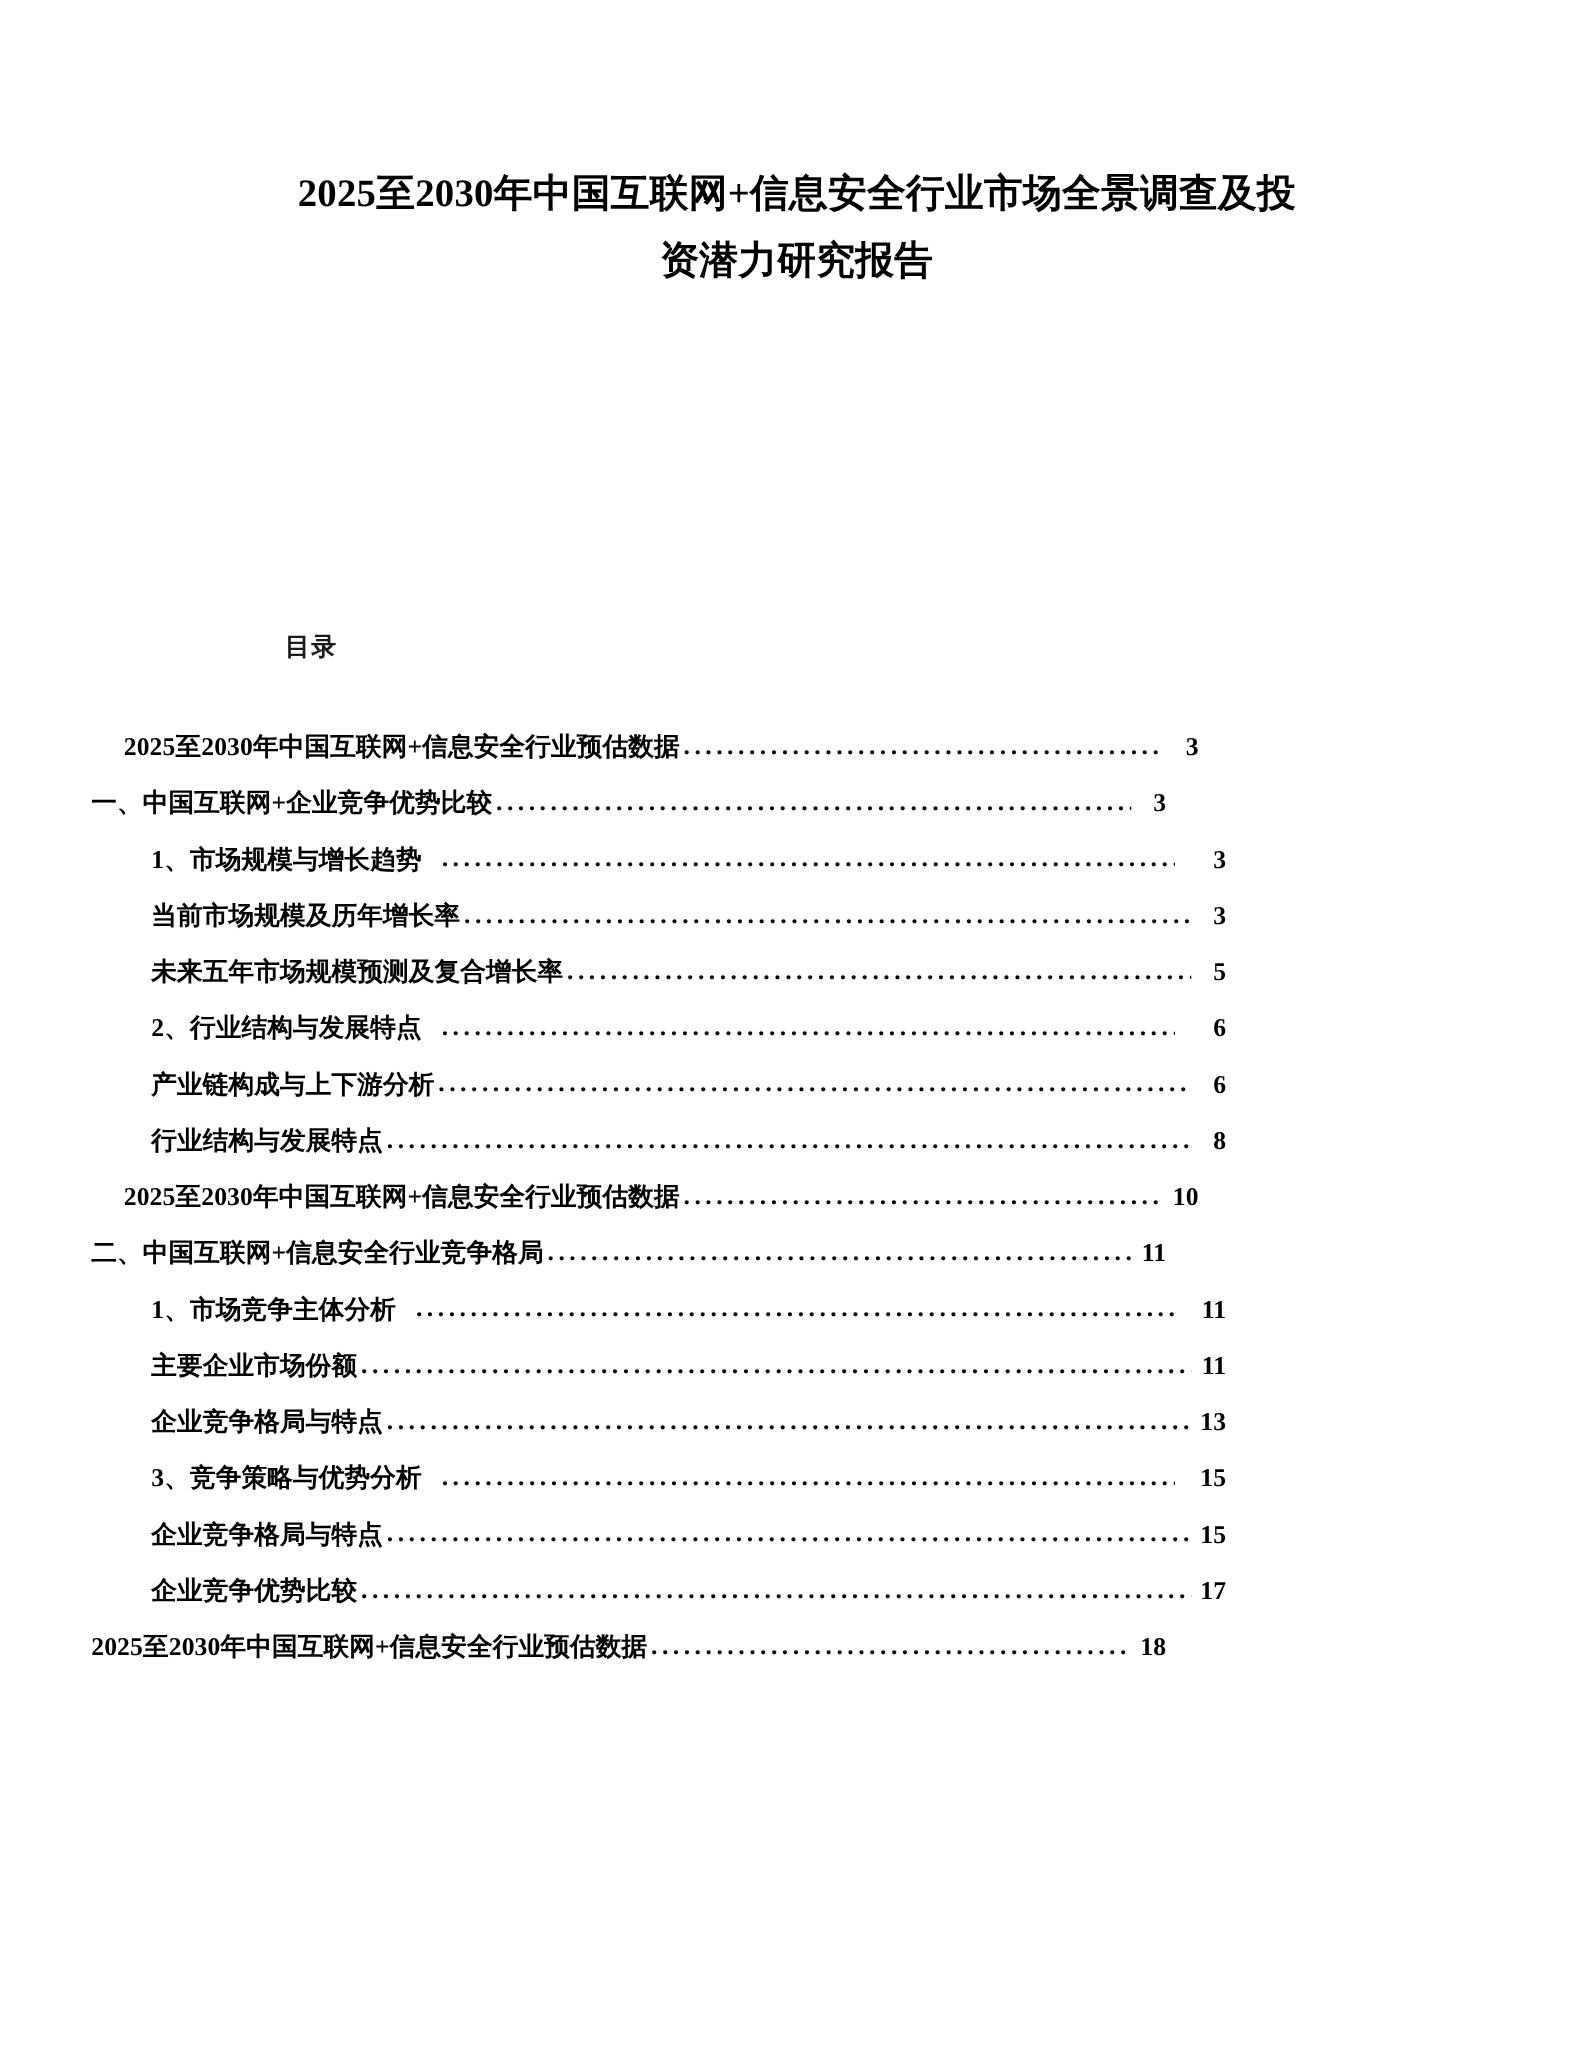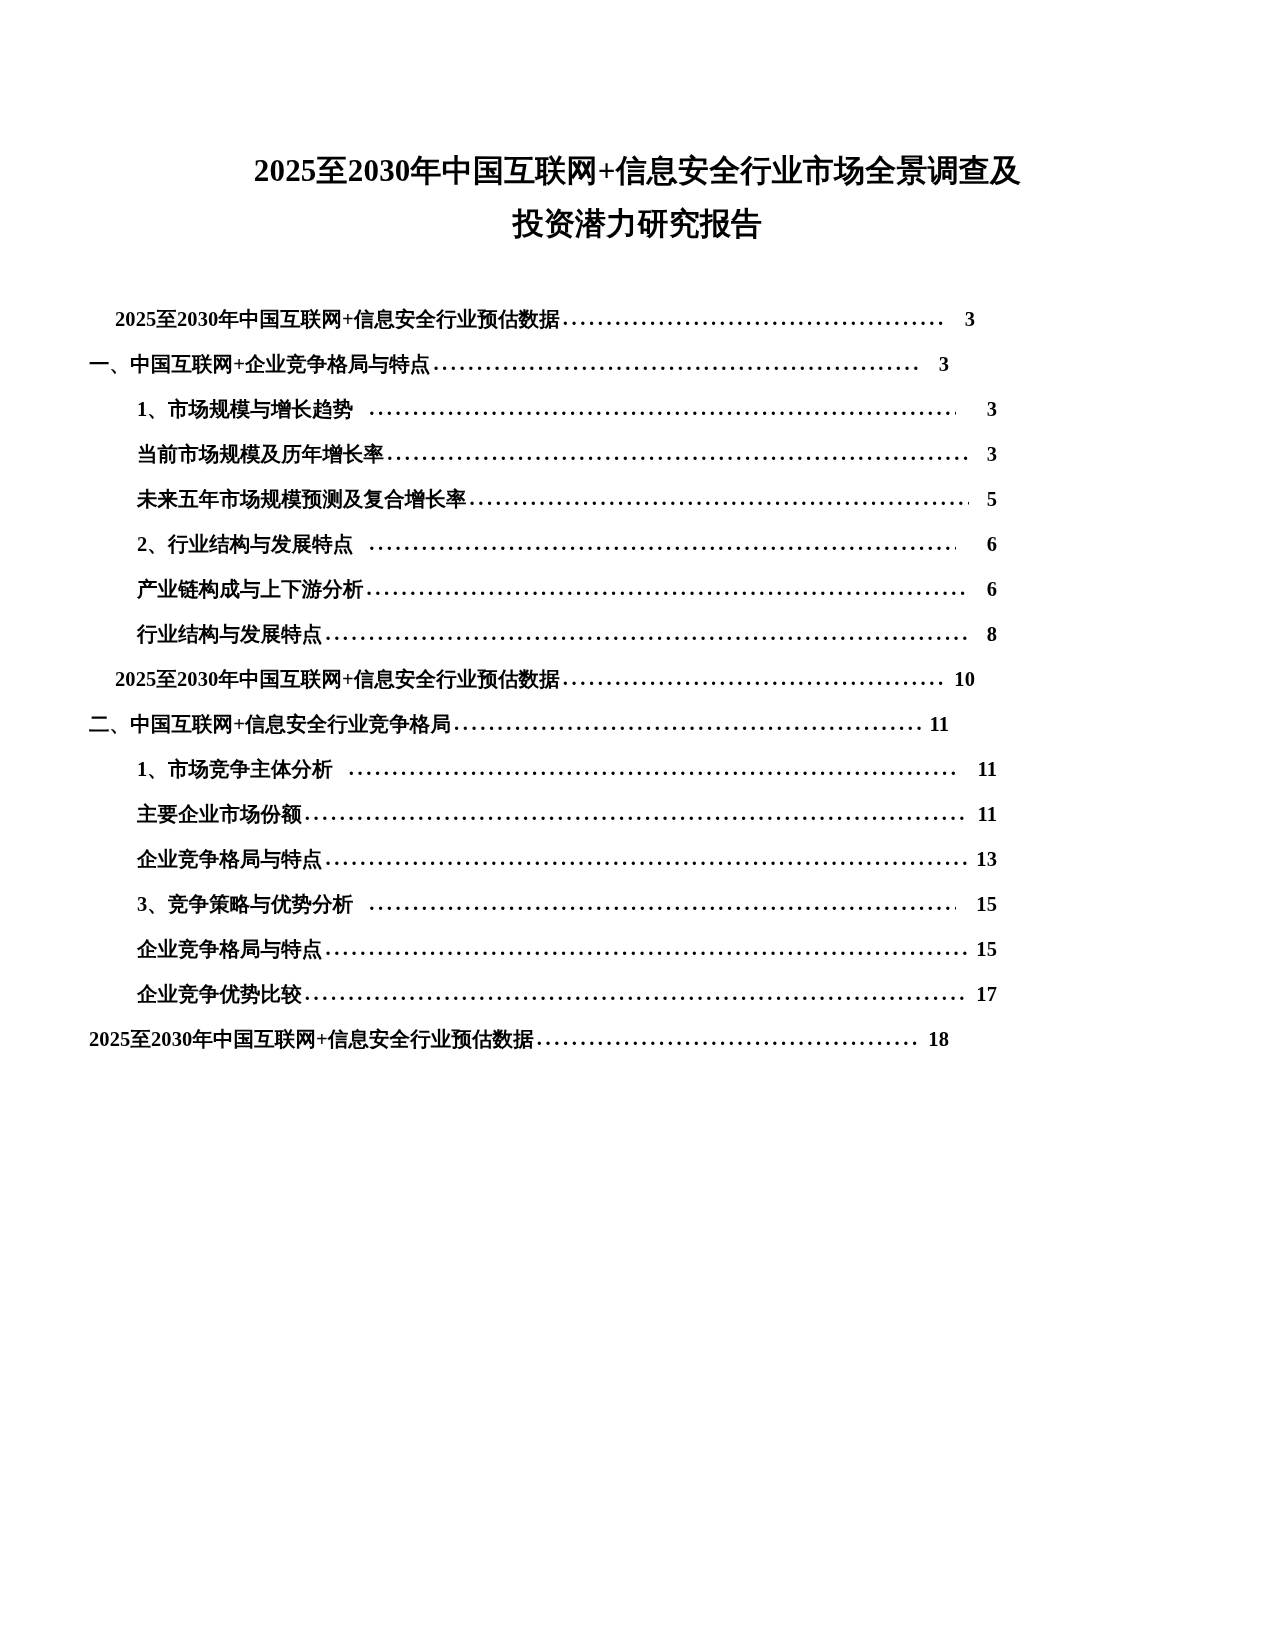--- a/index.html
+++ b/index.html
@@ -13,21 +13,21 @@
     font-family: "Liberation Serif", "DejaVu Serif", serif;
     color: #000000;
     -webkit-font-smoothing: antialiased;
   }
 
   .page {
     position: relative;
     width: 1275px;
     height: 1650px;
     box-sizing: border-box;
-    padding: 16px;
+    padding: 0;
     overflow: hidden;
     background: #ffffff;
   }
 
   
   .doc-title {
     margin: 0;
     padding: 0 232px 0 232px;
     padding-top: 128px;
     font-size: 31px;
@@ -101,29 +101,30 @@
   .lvl-2 { padding-left: 48px; gap: 13px; }
   .lvl-3 { padding-left: 48px; }
 </style>
 </head>
 <body>
 
 <div class="page">
 
   <h1 class="doc-title">2025至2030年中国互联网+信息安全行业市场全景调查及投资潜力研究报告</h1>
 
+  <div class="toc-heading">目录</div>
 
   <ul class="toc" id="toc-list">
       <li class="toc-item lvl-1">
         <span class="toc-label">2025至2030年中国互联网+信息安全行业预估数据</span>
         <span class="toc-dots">........................................................................................................................</span>
         <span class="toc-page">3</span>
       </li>
       <li class="toc-item lvl-0">
-        <span class="toc-label">一、中国互联网+企业竞争格局与特点</span>
+        <span class="toc-label">一、中国互联网+企业竞争优势比较</span>
         <span class="toc-dots">........................................................................................................................</span>
         <span class="toc-page">3</span>
       </li>
       <li class="toc-item lvl-2">
         <span class="toc-label">1、市场规模与增长趋势</span>
         <span class="toc-dots">........................................................................................................................</span>
         <span class="toc-page">3</span>
       </li>
       <li class="toc-item lvl-3">
         <span class="toc-label">当前市场规模及历年增长率</span>

